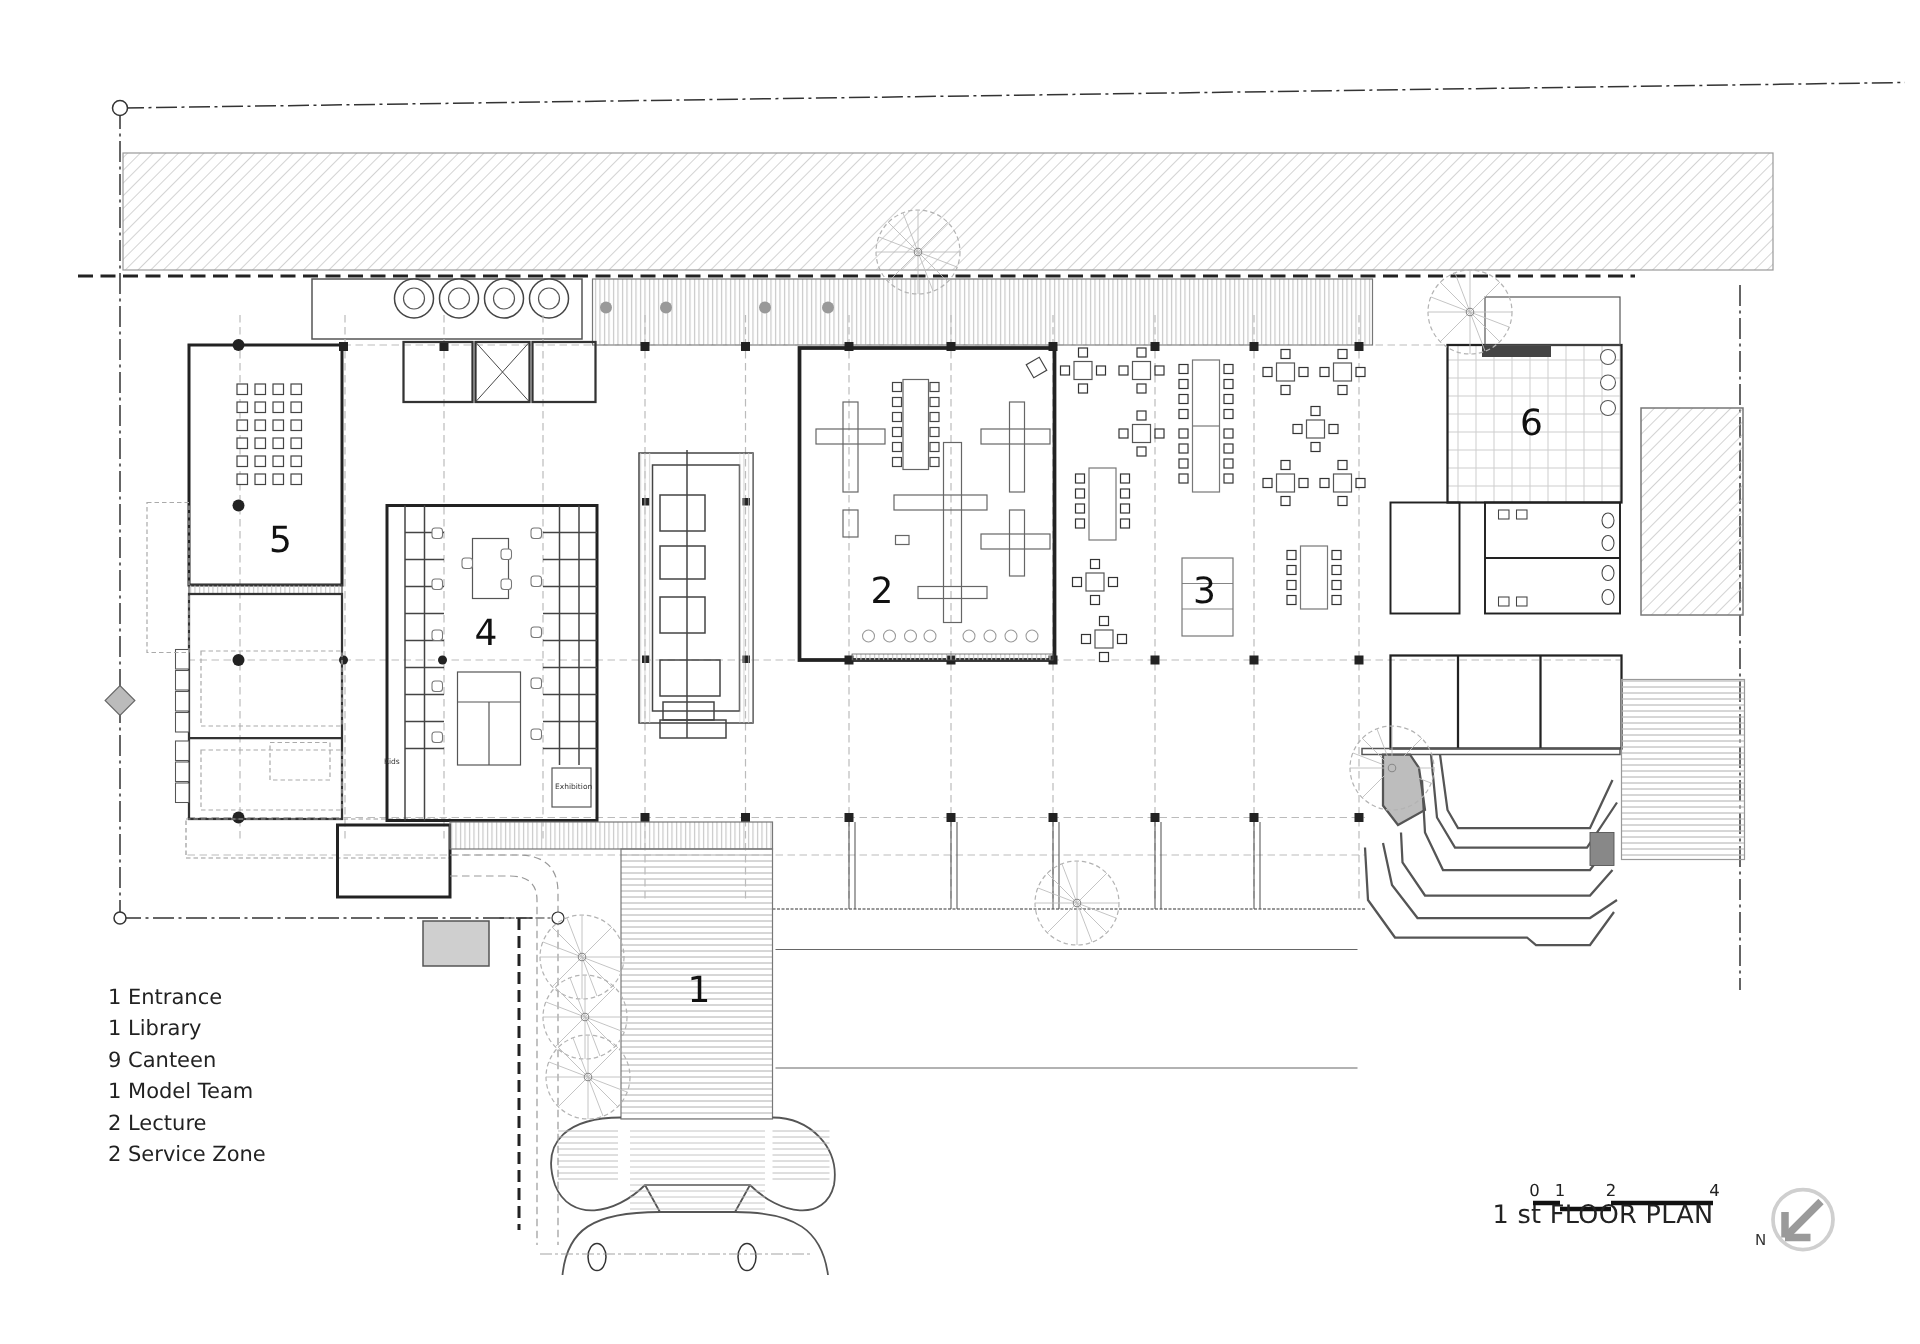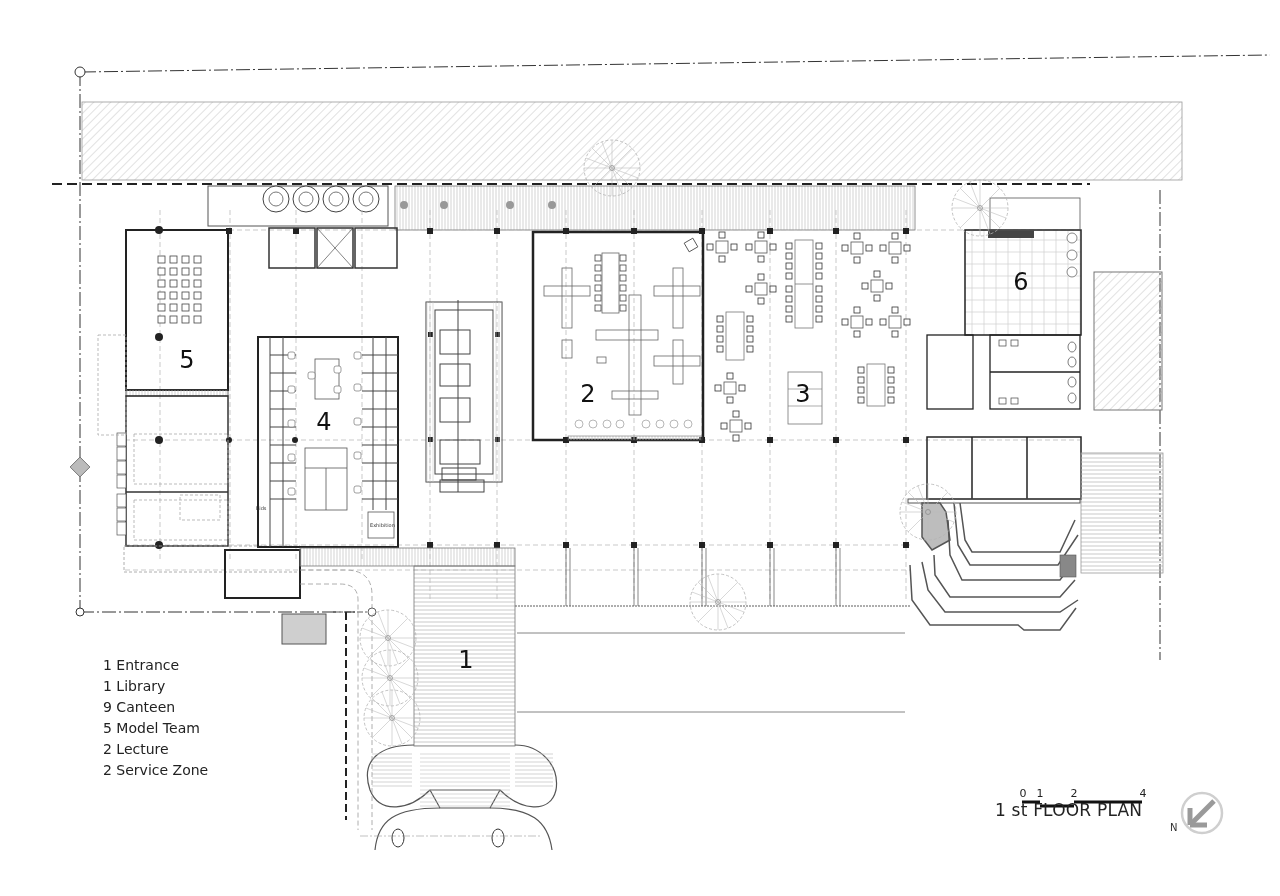--- a/index.html
+++ b/index.html
@@ -1,20 +1,20 @@
 <!DOCTYPE html>
 <html><head>
 <meta charset="utf-8">
 <style>
   html,body{margin:0;padding:0;background:#ffffff;}
   body{width:1280px;height:896px;overflow:hidden;position:relative;font-family:"DejaVu Sans",sans-serif;color:#111;}
   #plan{position:absolute;left:0;top:0;width:1280px;height:896px;}
   .room-num{position:absolute;font-family:"DejaVu Sans",sans-serif;font-size:24px;color:#111;line-height:1;transform:translate(-50%,-50%);}
   .legend{position:absolute;left:72px;top:655px;font-size:14px;line-height:21px;color:#222;}
-  .legend div{white-space:nowrap;margin-left:31px;}
+  .legend div{white-space:nowrap;}
   .title{position:absolute;left:995px;top:800px;font-size:17px;color:#222;letter-spacing:0.2px;}
   .scale-lbl{position:absolute;top:787px;font-size:11px;color:#222;transform:translateX(-50%);}
   .north-lbl{position:absolute;left:1170px;top:822px;font-size:10px;color:#333;}
   .tiny{position:absolute;font-size:5px;color:#333;}
 </style>
 </head>
 <body>
 
 <svg id="plan" viewBox="0 0 1280 896" xmlns="http://www.w3.org/2000/svg">
   <defs>
@@ -491,21 +491,21 @@
 <div class="room-num" style="left:187px;top:360px;">5</div>
 <div class="room-num" style="left:1021px;top:282px;">6</div>
 
 <div class="tiny" style="left:370px;top:522px;">Exhibition</div>
 <div class="tiny" style="left:256px;top:505px;">Kids</div>
 
 <div class="legend">
   <div>1 Entrance</div>
   <div>1 Library</div>
   <div>9 Canteen</div>
-  <div>5 Model Team</div>
+  <div>1 Model Team</div>
   <div>2 Lecture</div>
   <div>2 Service Zone</div>
 </div>
 
 <div class="scale-lbl" style="left:1023px;">0</div>
 <div class="scale-lbl" style="left:1040px;">1</div>
 <div class="scale-lbl" style="left:1074px;">2</div>
 <div class="scale-lbl" style="left:1143px;">4</div>
 
 <div class="title">1 st FLOOR PLAN</div>

